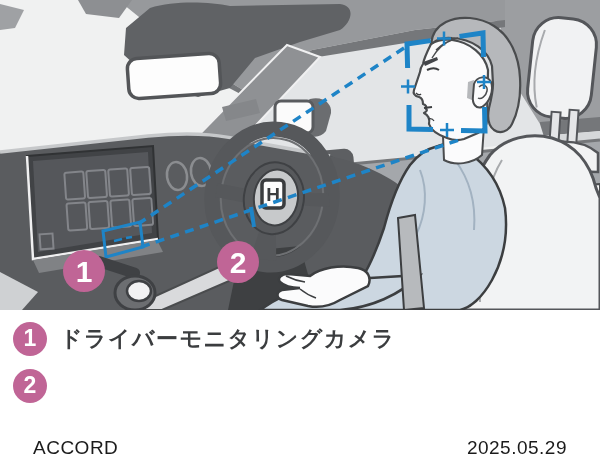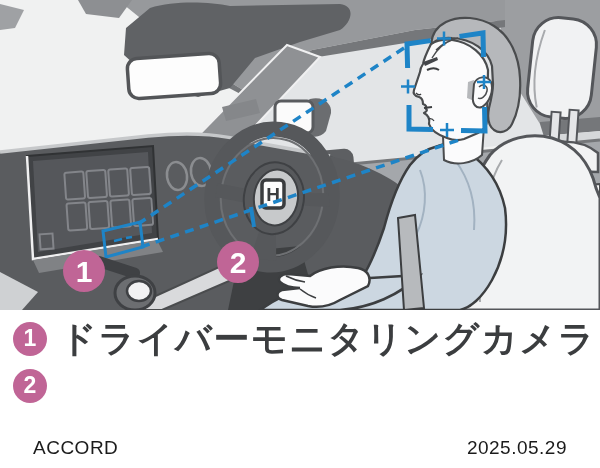--- a/index.html
+++ b/index.html
@@ -15,21 +15,21 @@
   .accent{stroke:var(--accent-blue);}
   .badge-dot{fill:var(--badge-pink);}
   .badge-num{fill:#ffffff;font-weight:bold;font-family:"Liberation Sans","DejaVu Sans",sans-serif;}
   .legend{position:absolute;left:13px;top:322px;}
   .legend-row{display:flex;align-items:center;gap:13px;margin-bottom:13px;height:34px;}
   .legend-badge{
     width:34px;height:34px;border-radius:50%;background:var(--badge-pink);
     color:#fff;font-size:23px;font-weight:bold;display:flex;align-items:center;justify-content:center;
     flex:0 0 34px;padding-bottom:1px;box-sizing:border-box;
   }
-  .legend-label{font-size:36px;font-weight:bold;color:#3b3d3f;letter-spacing:1.5px;white-space:nowrap;}
+  .legend-label{font-size:22px;font-weight:bold;color:#3b3d3f;letter-spacing:1.5px;white-space:nowrap;}
   .footer{position:absolute;left:0;right:0;bottom:9px;height:22px;}
   .footer .model{position:absolute;left:33px;font-size:19px;color:#1b1b1b;letter-spacing:0.5px;}
   .footer .date{position:absolute;right:33px;font-size:19px;color:#1b1b1b;letter-spacing:0.5px;}
 </style>
 </head>
 <body>
 
 <div class="screen">
 
   <svg class="illustration" viewBox="0 0 600 310" xmlns="http://www.w3.org/2000/svg">

